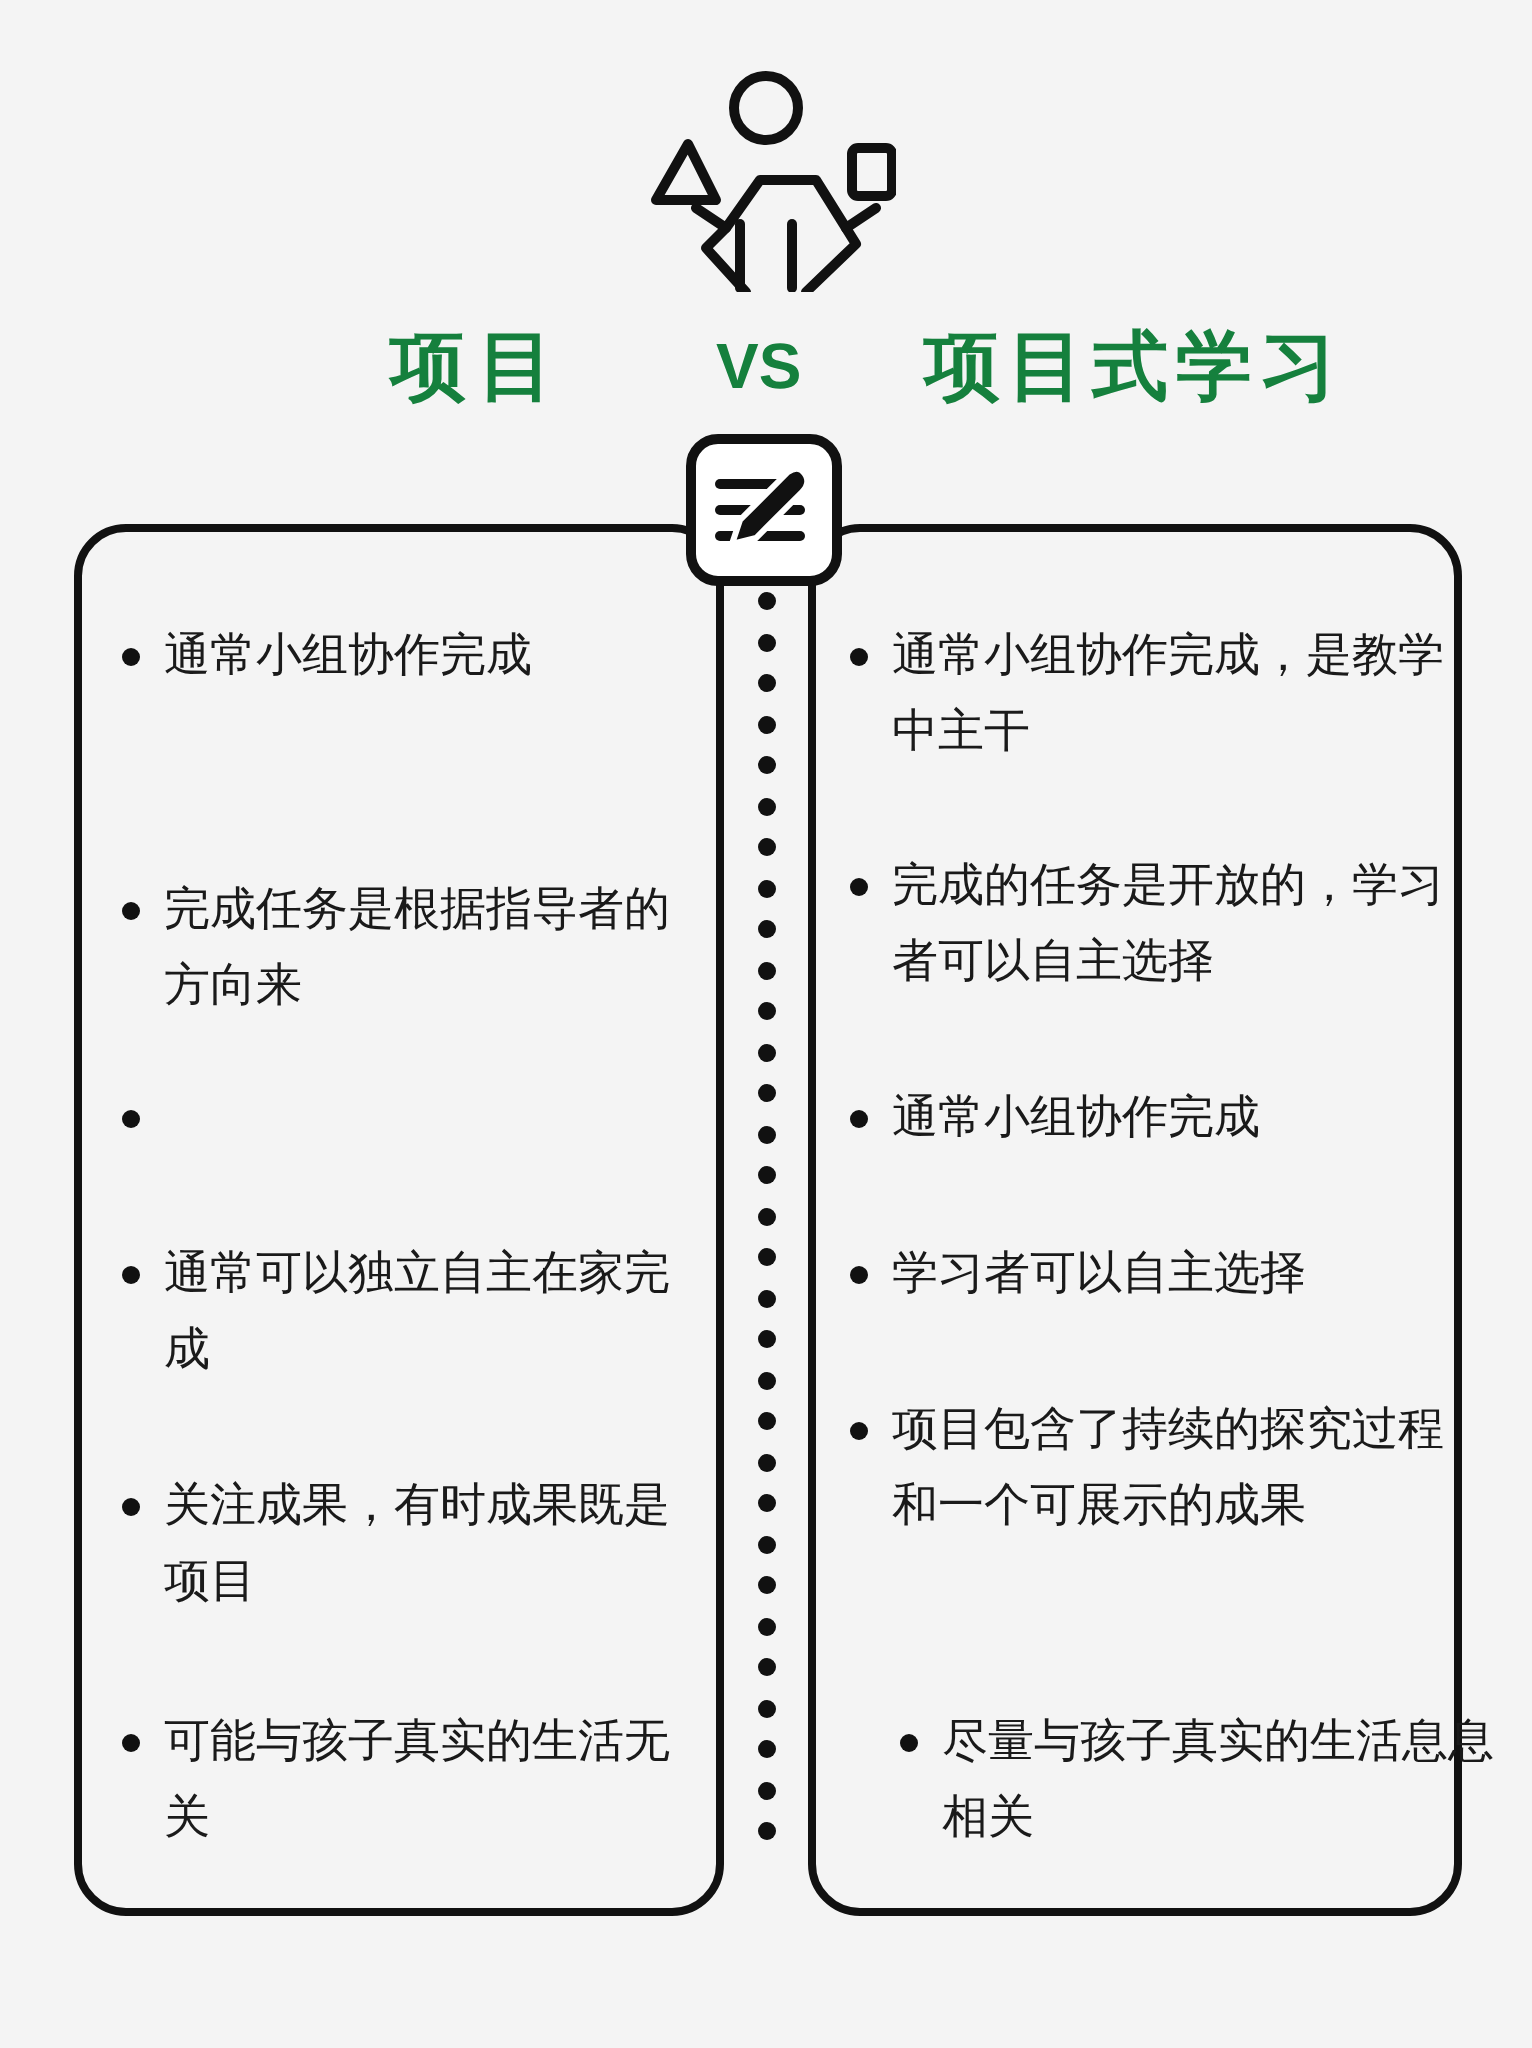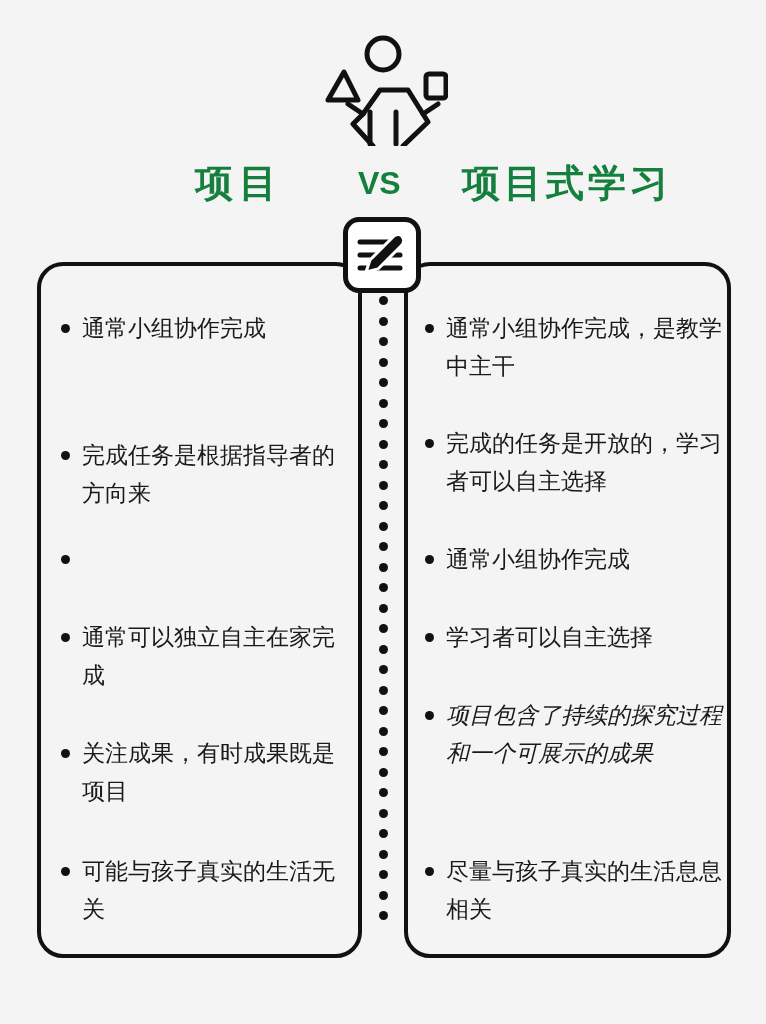--- a/index.html
+++ b/index.html
@@ -122,15 +122,15 @@
   <div class="item" style="top:618px;"><span class="bullet"></span><span>通常可以独立自主在家完成</span></div>
   <div class="item" style="top:734px;"><span class="bullet"></span><span>关注成果，有时成果既是项目</span></div>
   <div class="item" style="top:852px;"><span class="bullet"></span><span>可能与孩子真实的生活无关</span></div>
 </div>
 
 <div class="right-col">
   <div class="item" style="top:309px;"><span class="bullet"></span><span>通常小组协作完成，是教学中主干</span></div>
   <div class="item" style="top:424px;"><span class="bullet"></span><span>完成的任务是开放的，学习者可以自主选择</span></div>
   <div class="item" style="top:540px;"><span class="bullet"></span><span>通常小组协作完成</span></div>
   <div class="item" style="top:618px;"><span class="bullet"></span><span>学习者可以自主选择</span></div>
-  <div class="item" style="top:696px;font-style:italic;"><span class="bullet"></span><span>项目包含了持续的探究过程和一个可展示的成果</span></div>
-  <div class="item" style="top:852px;"><span class="bullet"></span><span>尽量与孩子真实的生活息息相关</span></div>
+  <div class="item" style="top:696px;"><span class="bullet"></span><span>项目包含了持续的探究过程和一个可展示的成果</span></div>
+  <div class="item" style="top:852px;margin-left:25px;"><span class="bullet"></span><span>尽量与孩子真实的生活息息相关</span></div>
 </div>
 
 </body></html>

